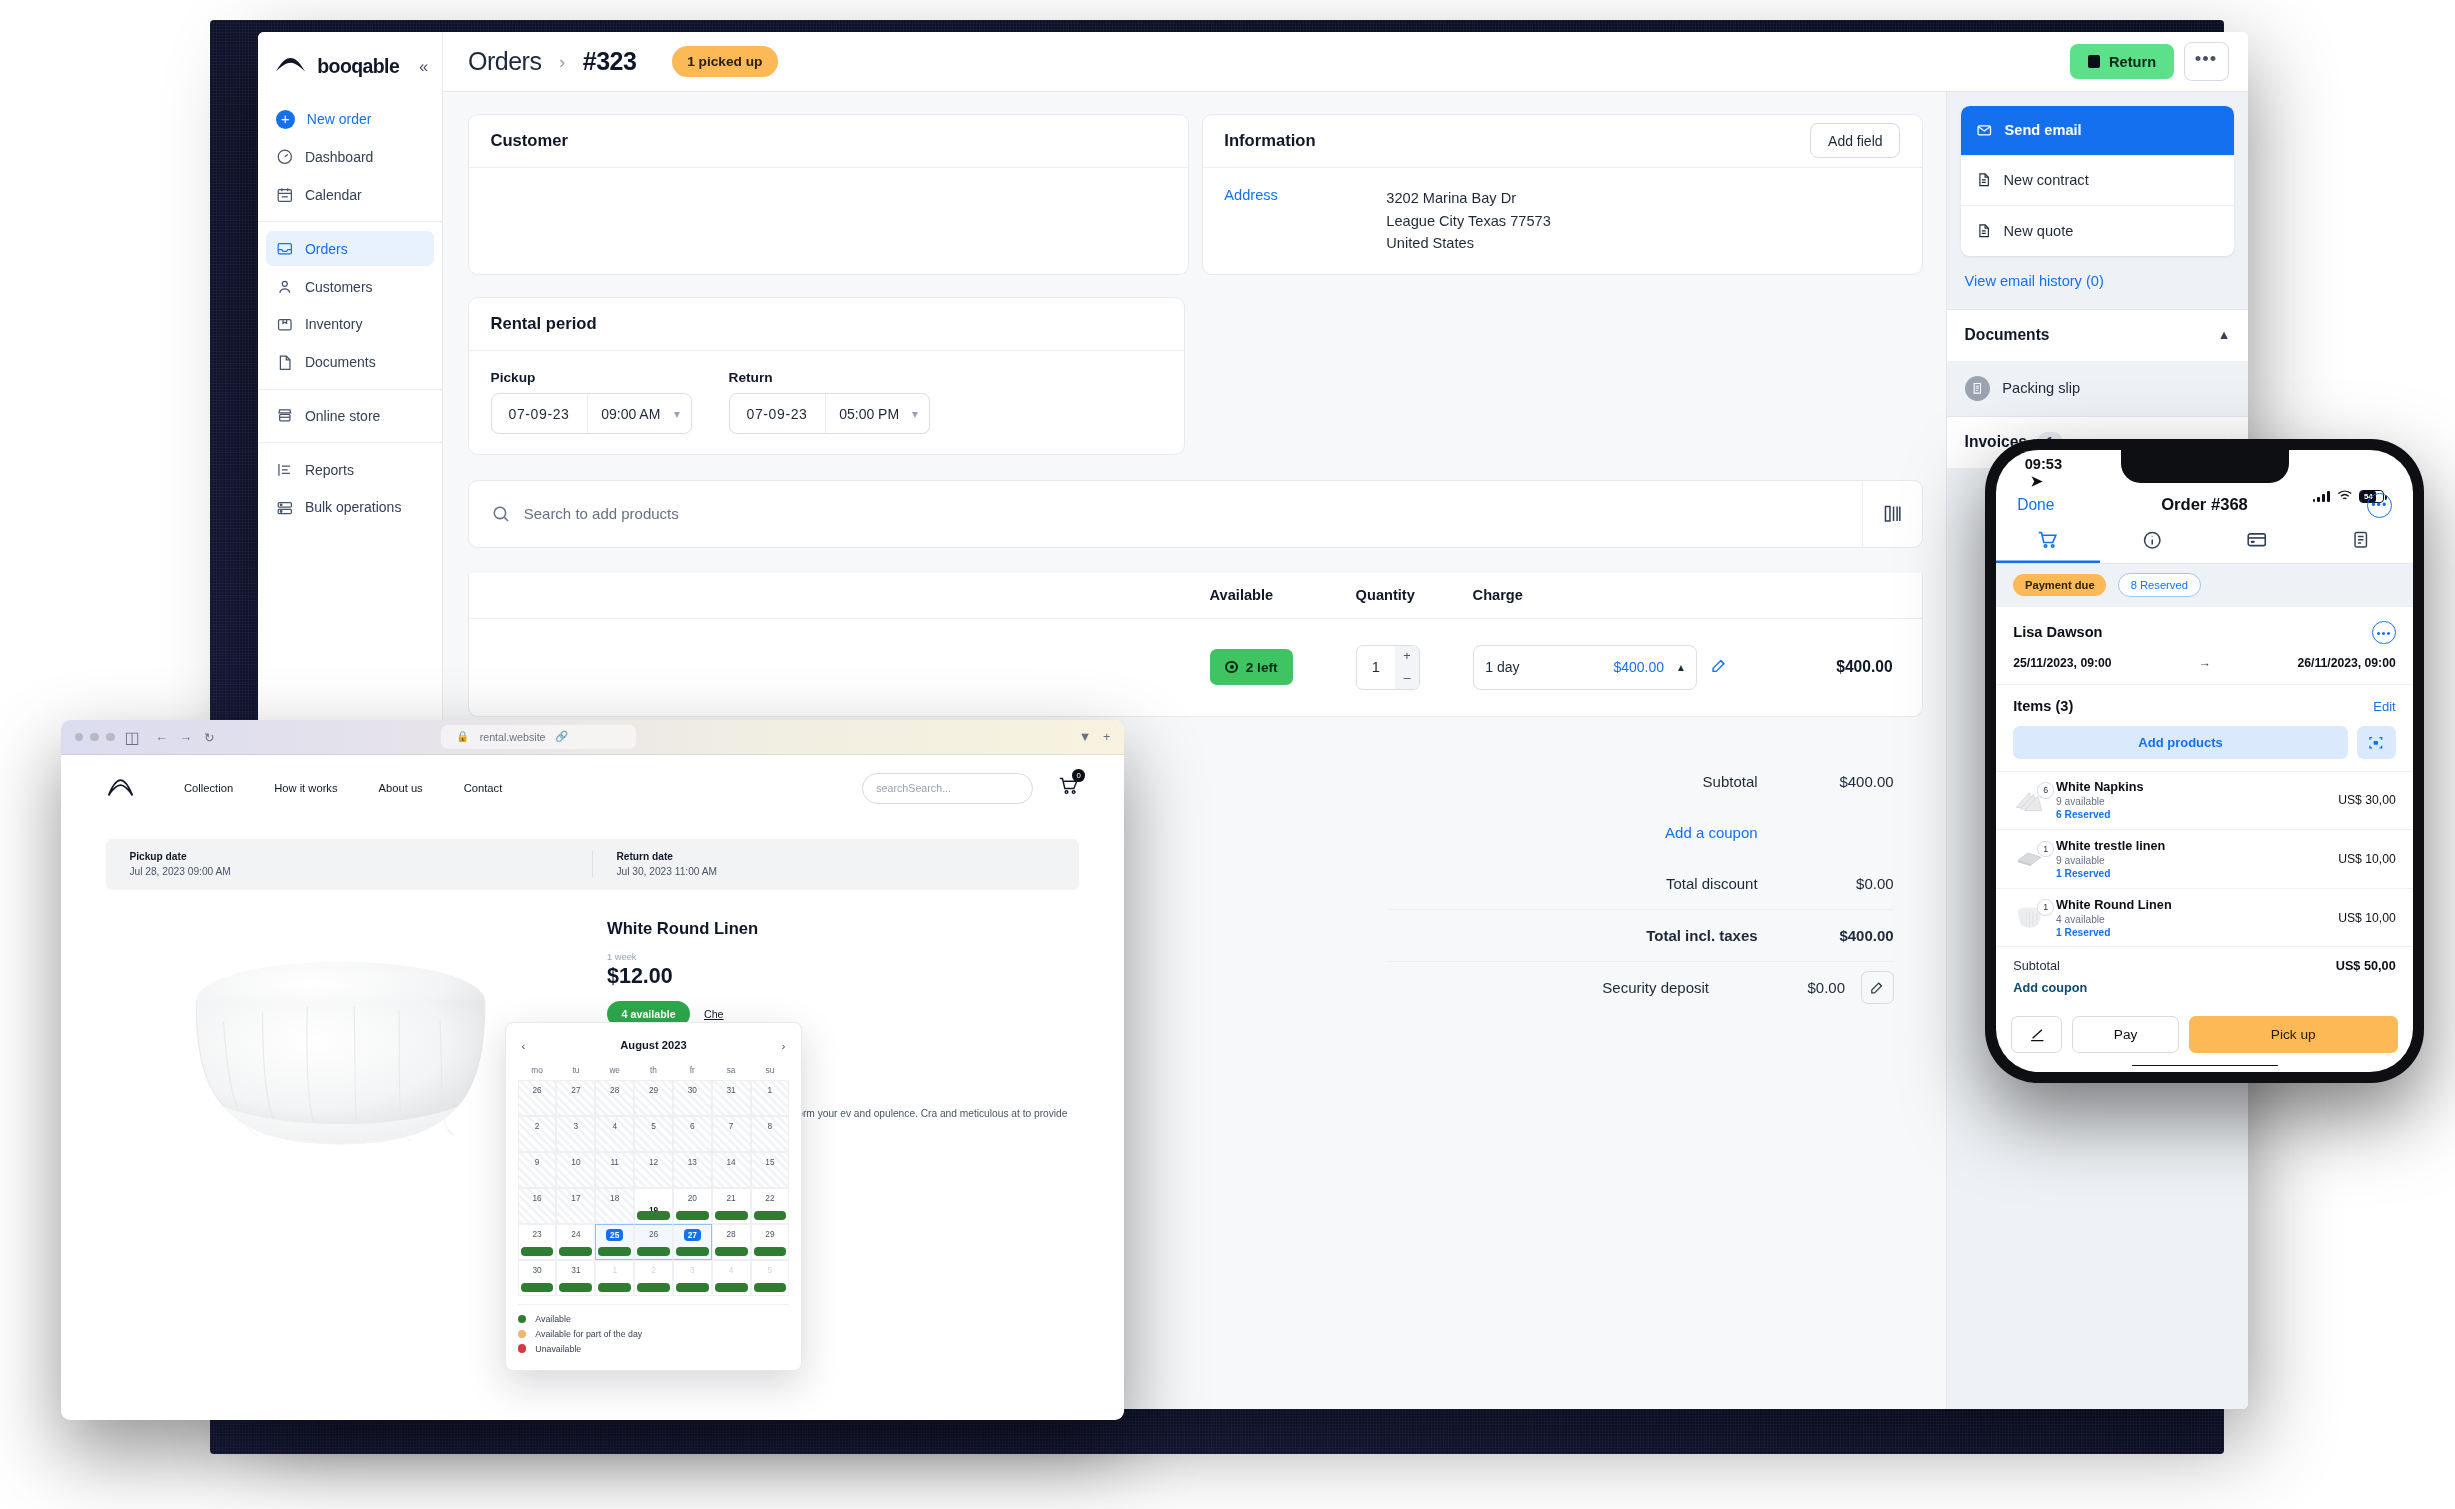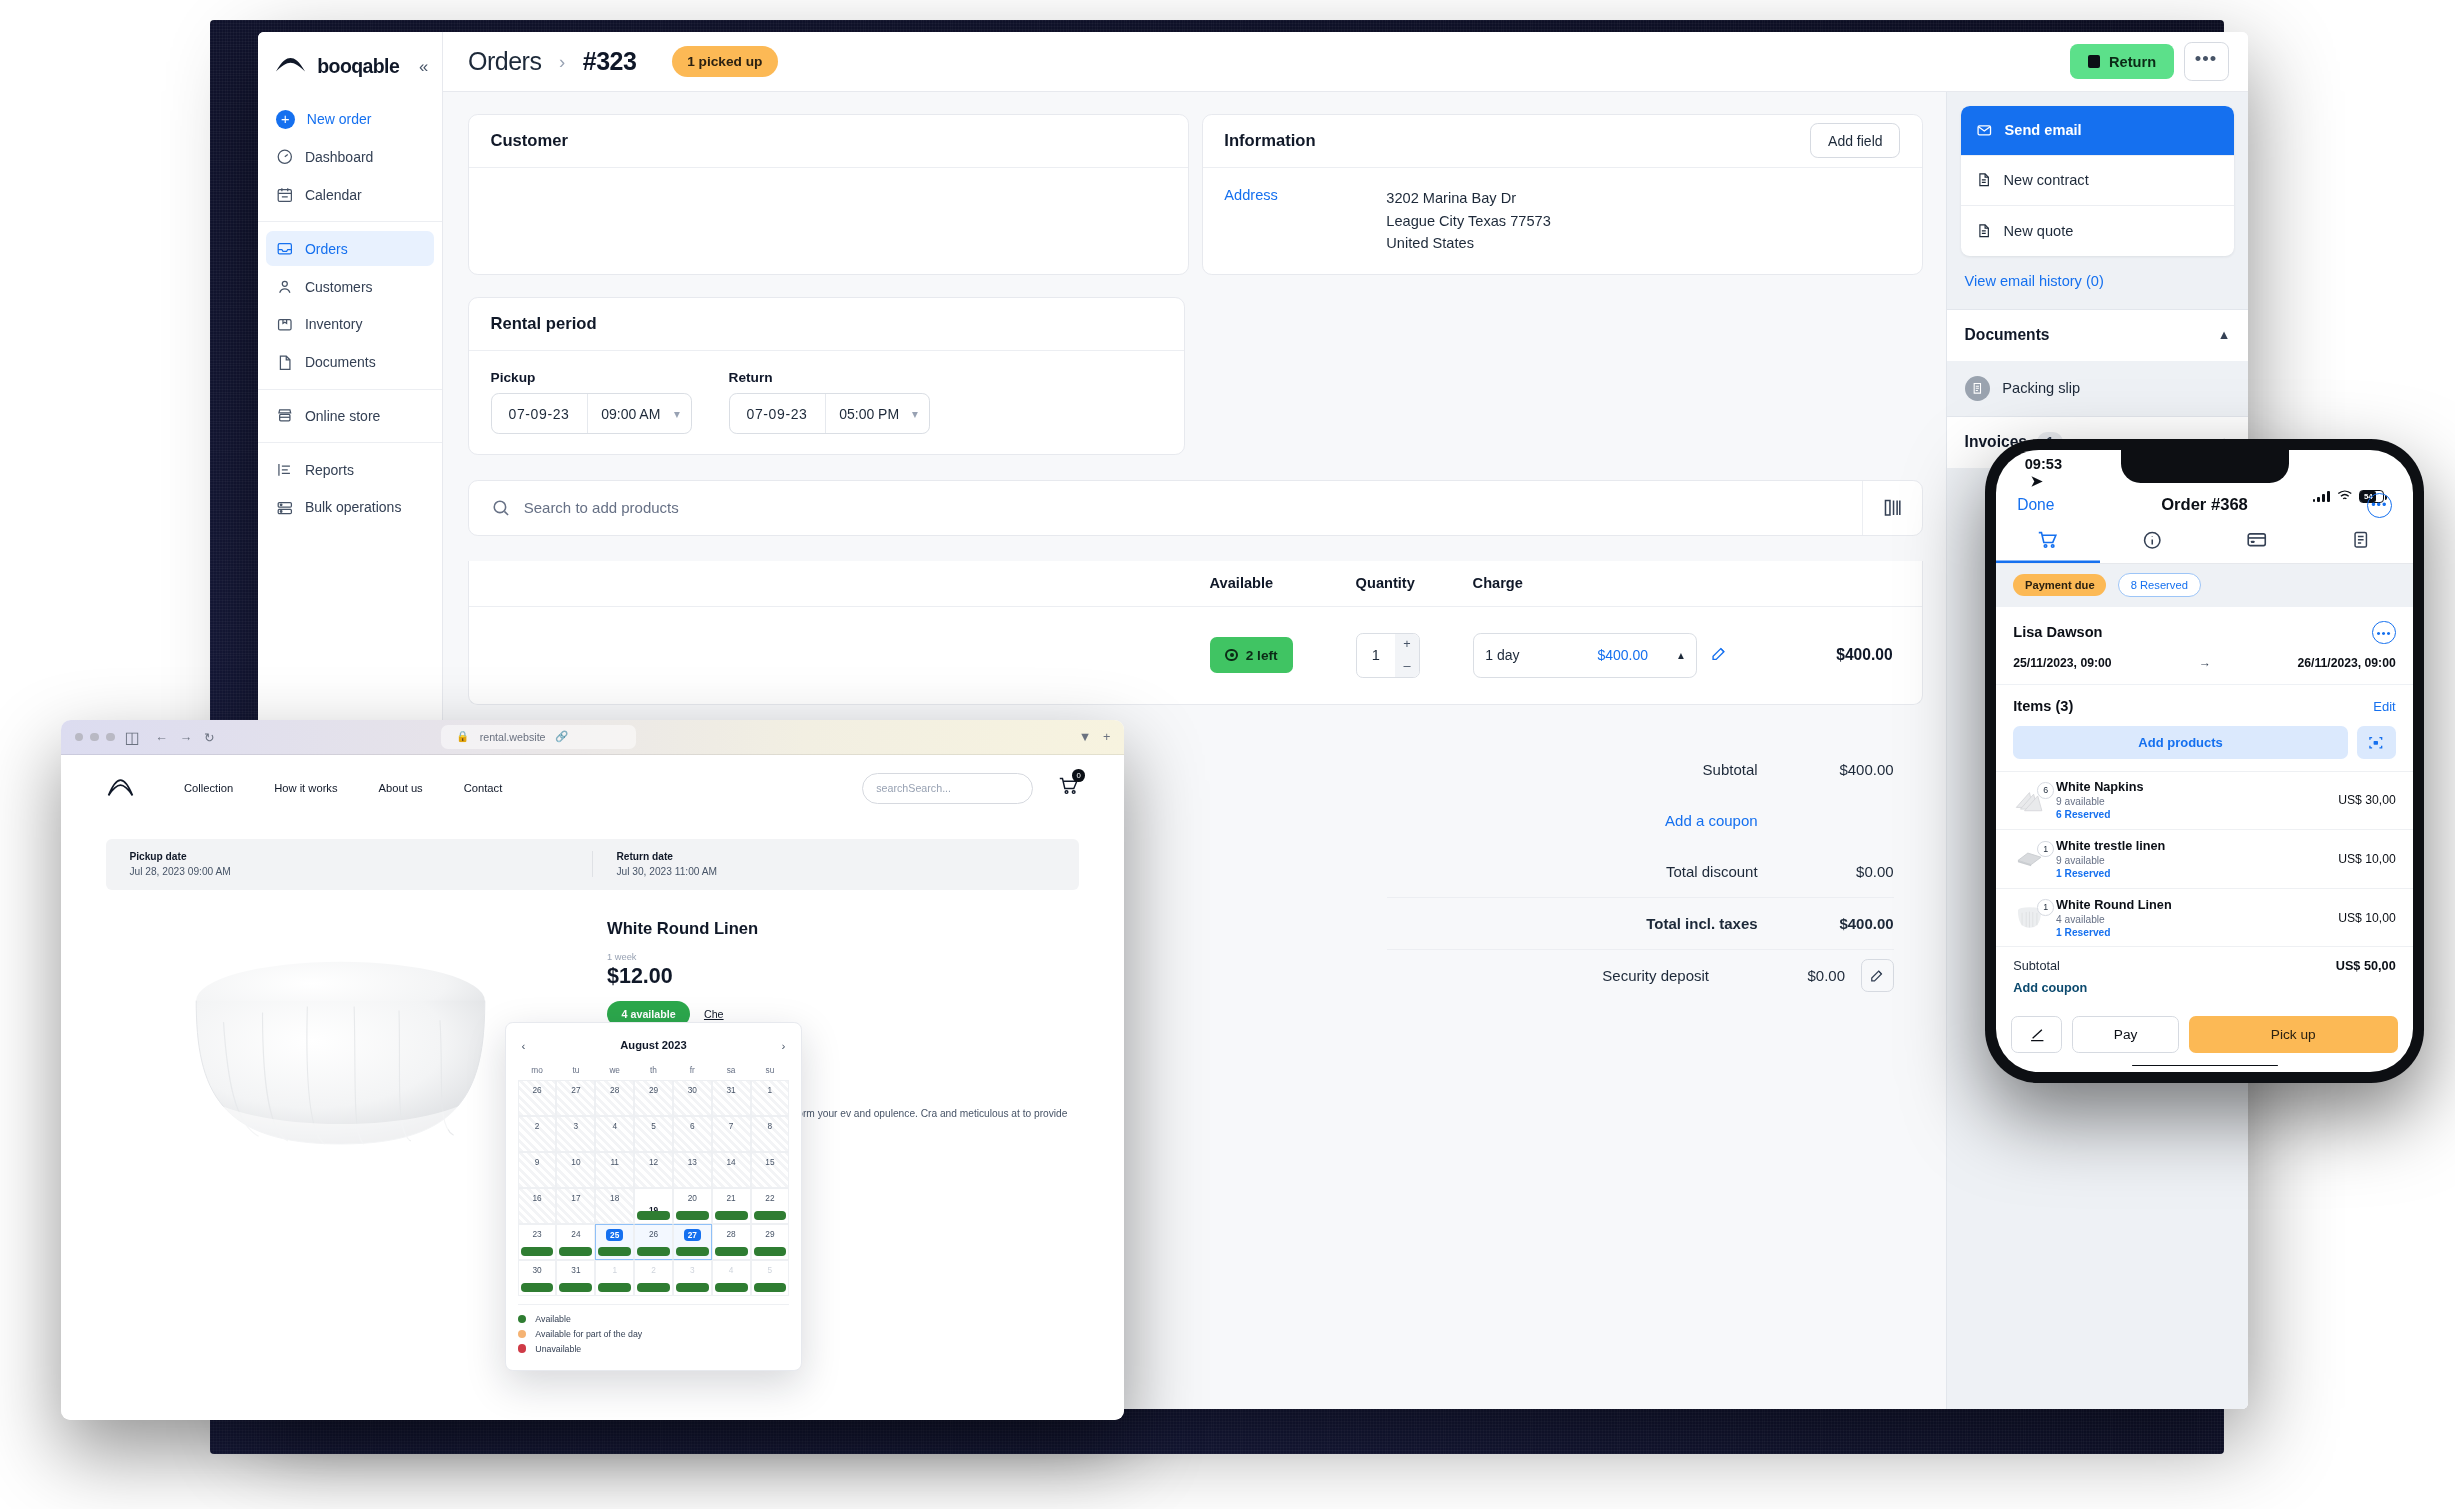--- a/index.html
+++ b/index.html
@@ -113,21 +113,21 @@
     display:flex; border:1px solid #dadee4; border-radius:7.8px; overflow:hidden; background:#fff;
     width:201px; height:41px; align-items:stretch;
   }
   .rp-date{ flex:0 0 96px; display:flex;align-items:center;justify-content:center;font-size:14px;color:#1d2939;
             border-right:1px solid #e6e9ee; letter-spacing:0.6px;}
   .rp-time{ flex:1; display:flex;align-items:center; padding-left:13.7px; font-size:14px;color:#1d2939;}
   .rp-caret{ width:27px; display:flex;align-items:center;justify-content:center;color:#98a2b3;font-size:11.7px;}
 
   .search-card{
     margin-top:25px; background:#fff; border:1px solid #e7e9ee; border-radius:9.8px;
-    height:56px; display:flex; align-items:center; padding:0 0 0 21.5px;
+    height:68px; display:flex; align-items:center; padding:0 0 0 21.5px;
   }
   .search-ico{ width:19.5px;height:19.5px;color:#667085;flex:0 0 19.5px;}
   .search-ph{ margin-left:13.7px; font-size:15px; color:#667085; flex:1;}
   .scan-btn{ width:60px; border-left:1px solid #eceef2; height:100%; display:flex;align-items:center;justify-content:center;
              color:#344054; cursor:pointer;}
 
   .prod-table{ margin-top:25px; background:#fff; border:1px solid #e7e9ee; border-top:none; border-radius:0 0 9.8px 9.8px;}
   .pt-head{ display:flex; align-items:center; height:45px; padding:0 29px 0 0; font-size:14.6px; font-weight:600; color:#101828;}
   .pt-row{ display:flex; align-items:center; height:98px; border-top:1px solid #eceef2; padding-right:29px;}
   .col-name{ flex:1; min-width:0;}
@@ -140,21 +140,21 @@
     border-radius:6.8px; padding:10.7px 15.6px; display:inline-flex; align-items:center; gap:7.8px;
   }
   .ring{ width:12.7px;height:12.7px;border-radius:50%;border:2.4px solid #0b2a16;position:relative;}
   .ring:after{content:"";position:absolute;inset:2.4px;border-radius:50%;background:#0b2a16;}
   .qty-box{ display:flex; border:1px solid #dadee4; border-radius:6.8px; overflow:hidden; width:64px; height:45px;}
   .qty-val{ flex:1; display:flex;align-items:center;justify-content:center;font-size:14.6px;color:#1d2939;}
   .qty-steps{ flex:0 0 23.4px; background:#f2f4f7; display:flex; flex-direction:column;}
   .qty-steps span{ flex:1; display:flex;align-items:center;justify-content:center;font-size:12.7px;color:#475467;cursor:pointer;}
   .charge-box{
     display:flex;align-items:center; border:1px solid #dadee4;border-radius:7.8px; height:45px;
-    padding:0 11.7px; gap:30px; width:224px;
+    padding:0 11.7px; gap:14px; width:224px;
   }
   .charge-dur{ font-size:14px; color:#1d2939;}
   .charge-amt{ margin-left:auto; color:#1570ef; font-size:14px;}
   .charge-caret{ color:#1d2939; font-size:11.7px;}
   .edit-ico{ color:#1570ef; margin-left:13.7px; cursor:pointer;}
   .row-total{ font-weight:700; font-size:15.6px; color:#101828;}
 
   .totals{ margin-top:39px; display:flex; flex-direction:column; align-items:flex-end; padding-right:29px; gap:0;}
   .t-line{ display:flex; align-items:center; justify-content:flex-end; width:507px; height:51px; font-size:15px; color:#1d2939;}
   .t-label{ text-align:right; padding-right:29px;}

